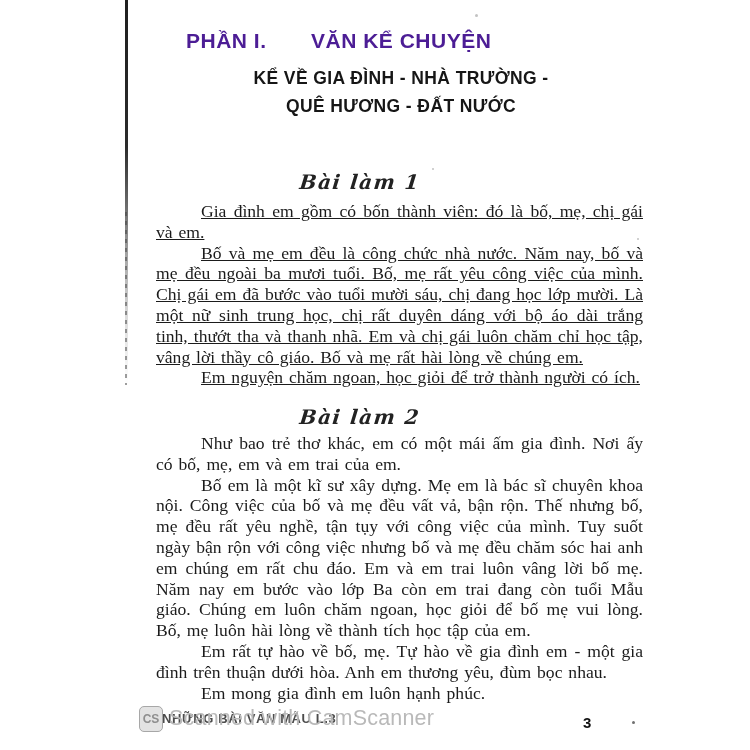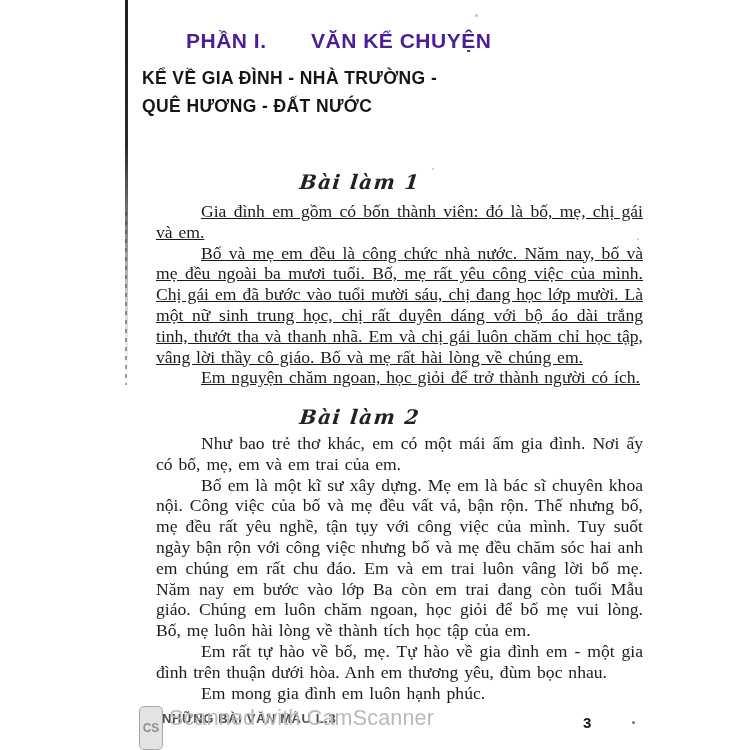--- a/index.html
+++ b/index.html
@@ -50,21 +50,22 @@
     font-weight: bold;
     font-size: 21px;
     letter-spacing: 0.5px;
     color: #4c1d95;
   }
   .part-label { position: absolute; left: 186px; top: 0; }
   .part-title { position: absolute; left: 311px; top: 0; }
 
   .header-sub {
     position: absolute;
-    left: 142px; width: 494px;
+    left: 154px; width: 494px;
+    text-align: center;
     font-family: "Liberation Sans", "DejaVu Sans", sans-serif;
     font-weight: bold;
     font-size: 17.5px;
     letter-spacing: 0.4px;
     color: #161616;
   }
   .header-sub.line2 { top: 68px; }
   .header-sub.line3 { top: 96px; }
 
   
@@ -122,21 +123,21 @@
     font-family: "Liberation Sans", "DejaVu Sans", sans-serif;
     font-size: 13px;
     font-weight: bold;
     letter-spacing: 0.6px;
     color: #4c4c4c;
     z-index: 1;
   }
   .cs-icon {
     position: absolute;
     left: 139px; top: 706px;
-    width: 24px; height: 44px;
+    width: 24px; height: 26px;
     background: #e3e3e3;
     border: 1.5px solid #a7a7a7;
     border-radius: 5px;
     display: flex;
     align-items: center;
     justify-content: center;
     font-family: "Liberation Sans", "DejaVu Sans", sans-serif;
     font-weight: bold;
     font-size: 12px;
     color: #8f8f8f;

